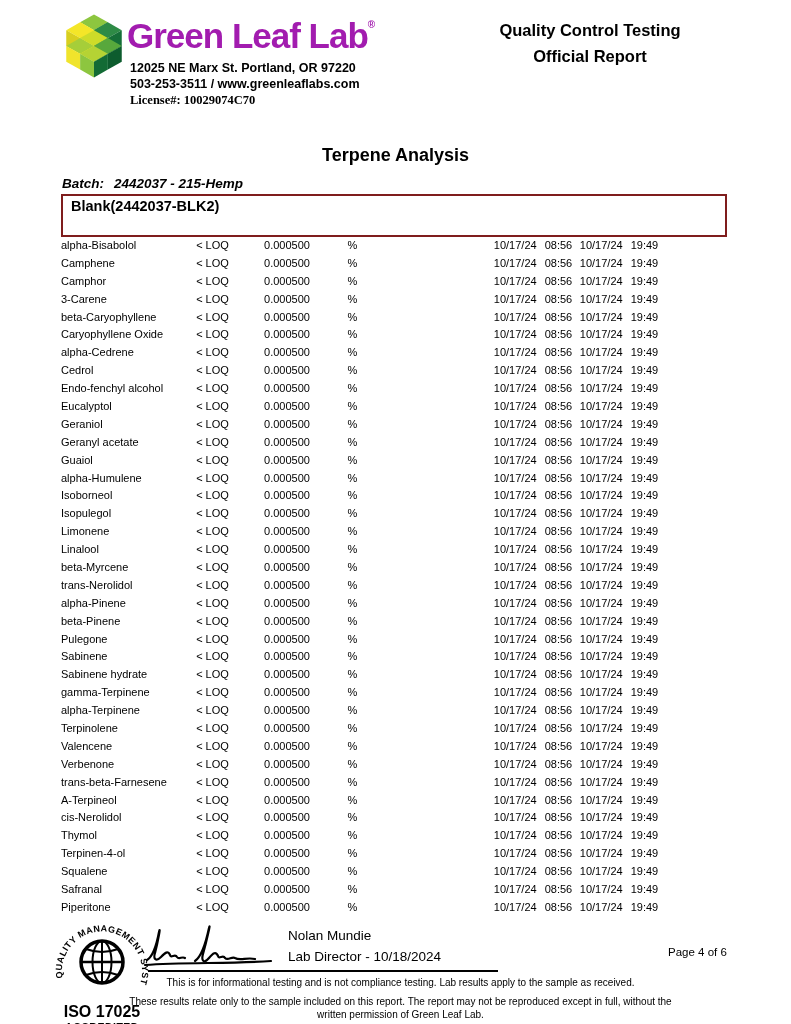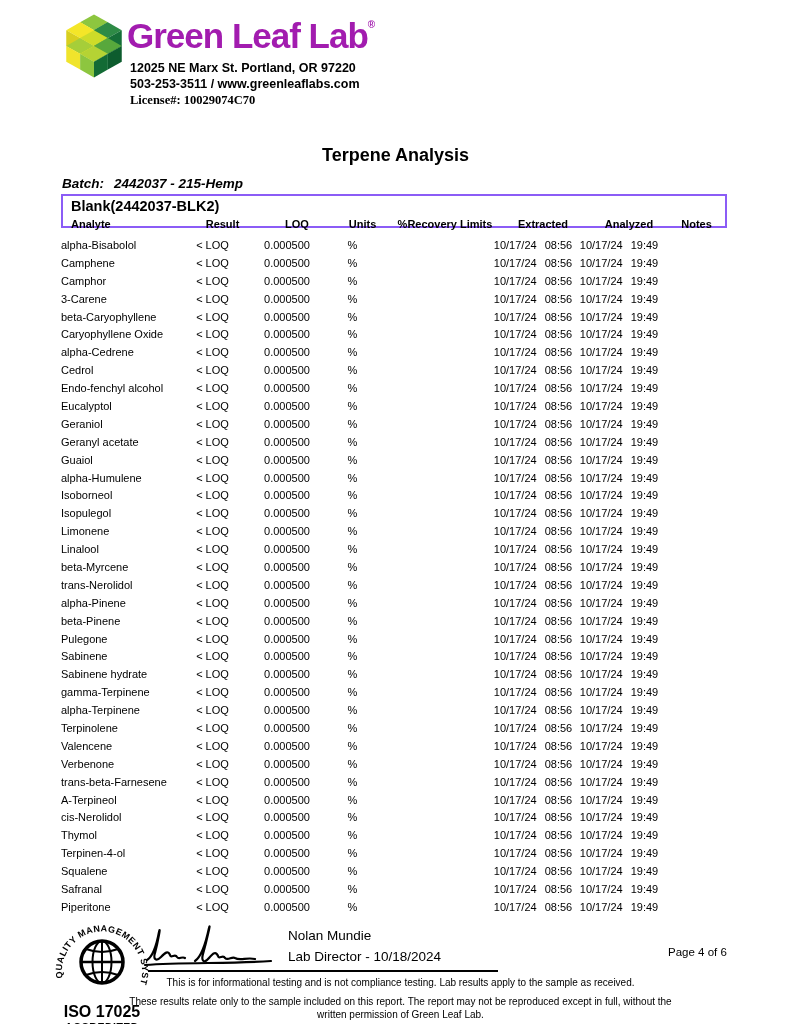--- a/index.html
+++ b/index.html
@@ -26,22 +26,22 @@
   
   .doc-title{position:absolute;left:0;top:108px;width:100%;text-align:center;
     font-size:24px;font-weight:bold;}
   .doc-subtitle{position:absolute;left:0;top:145px;width:100%;text-align:center;
     font-size:18px;font-weight:bold;}
   .batch-line{position:absolute;left:62px;top:176px;font-size:13.5px;font-weight:bold;
     font-style:italic;}
   .batch-line .batch-value{margin-left:10px;}
   
   .table-header-box{
-    position:absolute;left:61px;top:194px;width:666px;height:34px;
-    border:2px solid #8b5cf6;box-sizing:border-box;
+    position:absolute;left:61px;top:194px;width:666px;height:43px;
+    border:2px solid #7f1d1d;box-sizing:border-box;
   }
   .section-title{padding:2px 0 0 8px;font-size:14.5px;font-weight:bold;}
   .col-headers{display:flex;align-items:flex-end;height:16px;font-size:11px;font-weight:bold;}
   .rows{position:absolute;left:53px;top:236px;width:666px;}
   .trow{display:flex;align-items:center;height:17.9px;font-size:11px;}
   .c0{width:123px;text-align:left;padding-left:8px;box-sizing:border-box;
       white-space:nowrap;overflow:hidden;}
   .c1{width:73px;text-align:center;}
   .c2{width:76px;text-align:center;}
   .c3{width:55px;text-align:center;}
@@ -95,39 +95,33 @@
     <polygon points="35,49.5 50,58 50,75 35,66.5" fill="#8dc63f"></polygon>
     <polygon points="65,49.5 50,58 50,75 65,66.5" fill="#136b35"></polygon>
   </svg>
 
   <div class="brand-name"><span>Green Leaf Lab</span><sup>®</sup></div>
 
   <div class="addr-line1">12025 NE Marx St. Portland, OR 97220</div>
   <div class="addr-line2">503-253-3511 / www.greenleaflabs.com</div>
   <div class="license-line">License#: 10029074C70</div>
 
+  <div class="report-title">
+    <div>Quality Control Testing</div>
+    <div>Official Report</div>
+  </div>
 
   <div class="doc-subtitle">Terpene Analysis</div>
 
   <div class="batch-line">
     <span>Batch:</span><span class="batch-value">2442037 - 215-Hemp</span>
   </div>
 
   <div class="table-header-box">
     <div class="section-title">Blank(2442037-BLK2)</div>
-    <div class="col-headers" id="col-headers">
-        <div class="c0">Analyte</div>
-        <div class="c1">Result</div>
-        <div class="c2">LOQ</div>
-        <div class="c3">Units</div>
-        <div class="c4">%Recovery Limits</div>
-        <div class="c5">Extracted</div>
-        <div class="c6">Analyzed</div>
-        <div class="c7">Notes</div>
-      </div>
   </div>
 
   <div class="rows" id="rows">
       <div class="trow">
         <div class="c0">alpha-Bisabolol</div>
         <div class="c1">&lt; LOQ</div>
         <div class="c2">0.000500</div>
         <div class="c3">%</div>
         <div class="c4"></div>
         <div class="c5">10/17/24 08:56</div>

